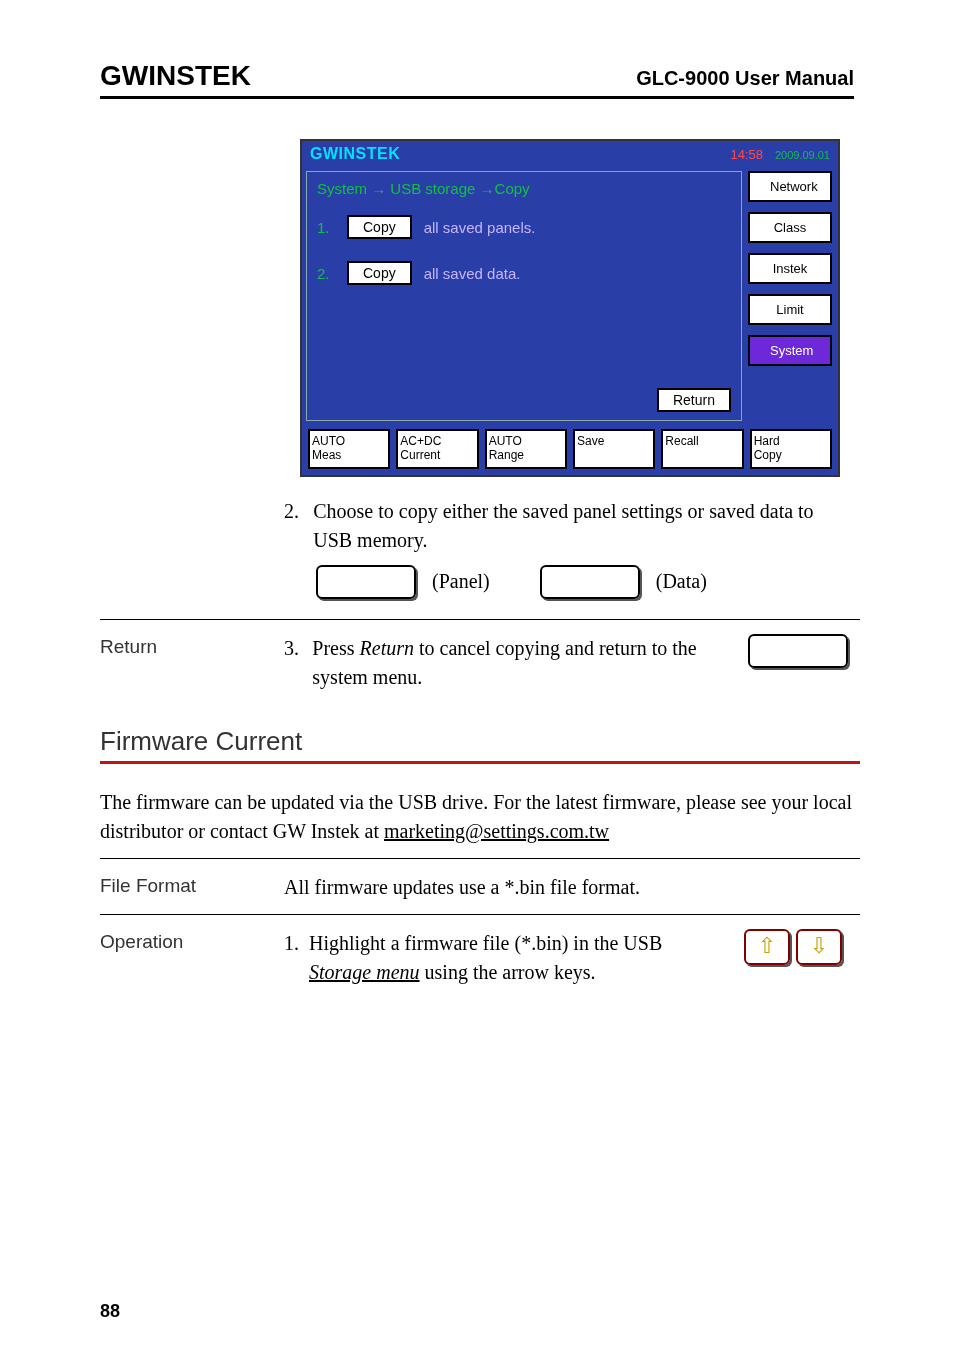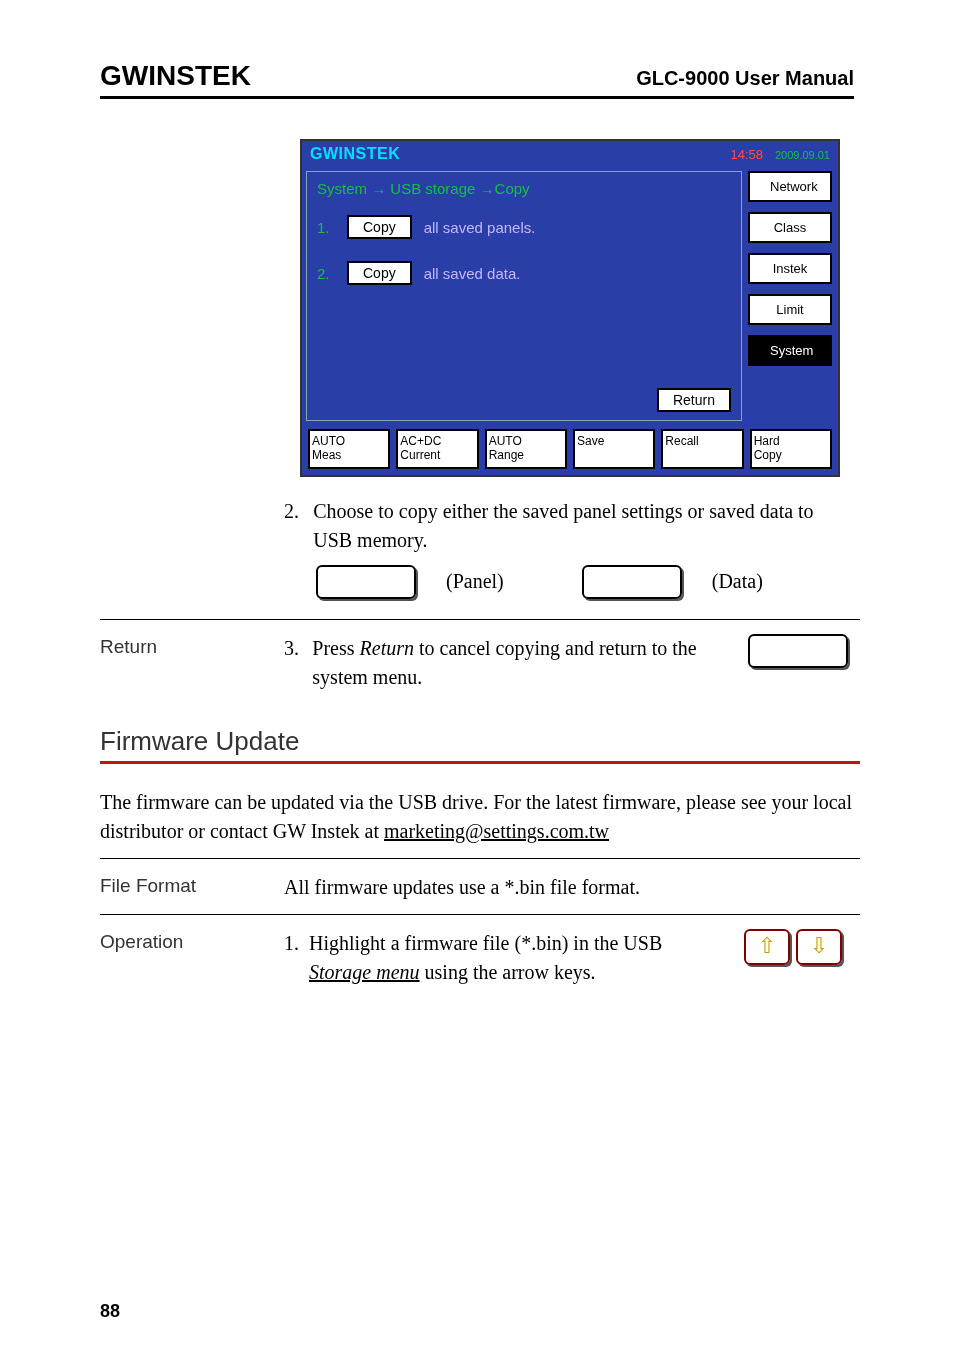--- a/index.html
+++ b/index.html
@@ -92,21 +92,21 @@
     gap:10px;
   }
   .sidebtn {
     background:#fff;
     color:#000;
     border:2px solid #000;
     padding:6px 20px;
     font-size:13px;
     text-align:center;
   }
-  .sidebtn.active { background:#000000; color:#fff; }
+  .sidebtn.active { background:#6d28d9; color:#fff; }
   .dev-bottom {
     display:flex;
     gap:6px;
     padding:4px 6px 6px 6px;
   }
   .botbtn {
     flex:1;
     background:#fff;
     color:#000;
     border:2px solid #000;
@@ -173,21 +173,21 @@
     position:absolute;
     bottom:28px;
     left:100px;
     font-family: Arial, Helvetica, sans-serif;
     font-weight:bold;
     font-size:18px;
   }
   .panel-data-row {
     display:flex;
     align-items:center;
-    gap:24px;
+    gap:10px;
     margin-top:10px;
     margin-left:32px;
   }
 </style>
 </head>
 <body>
 
 <div class="header-row">
   <div class="logo">GWINSTEK</div>
   <div class="manual-title">GLC-9000 User Manual</div>
@@ -261,21 +261,21 @@
         <span class="n">3.</span>
         <span>
           <span>Press </span><i>Return</i><span> to cancel copying and return to the system menu.</span>
         </span>
       </div>
     </div>
     <span class="inline-btn-box" style="flex:0 0 100px;"></span>
   </div>
 </div>
 
-<div class="section-title">Firmware Update</div>
+<div class="section-title">Firmware Current</div>
 <div class="red-rule"></div>
 
 <div class="content-row">
   <div class="right-col">
     <span>The firmware can be updated via the USB drive. For the latest firmware, please see your local distributor or contact GW Instek at </span><span class="email">marketing@settings.com.tw</span>
   </div>
 </div>
 
 <hr class="hr-thin2">
 

